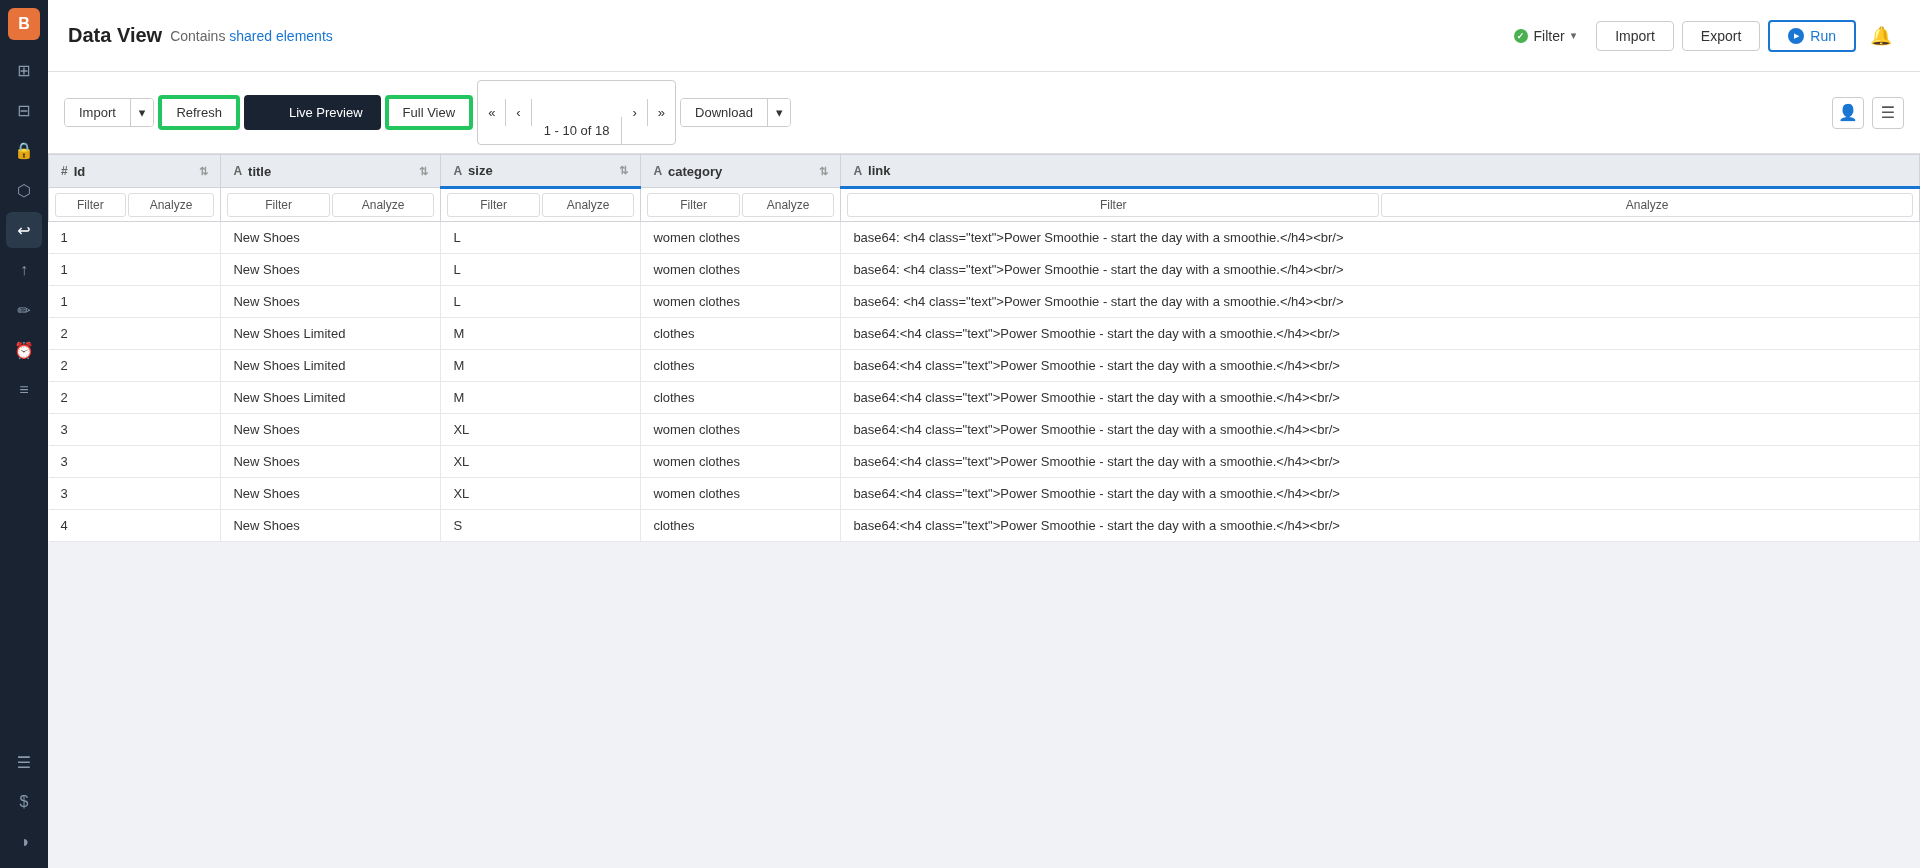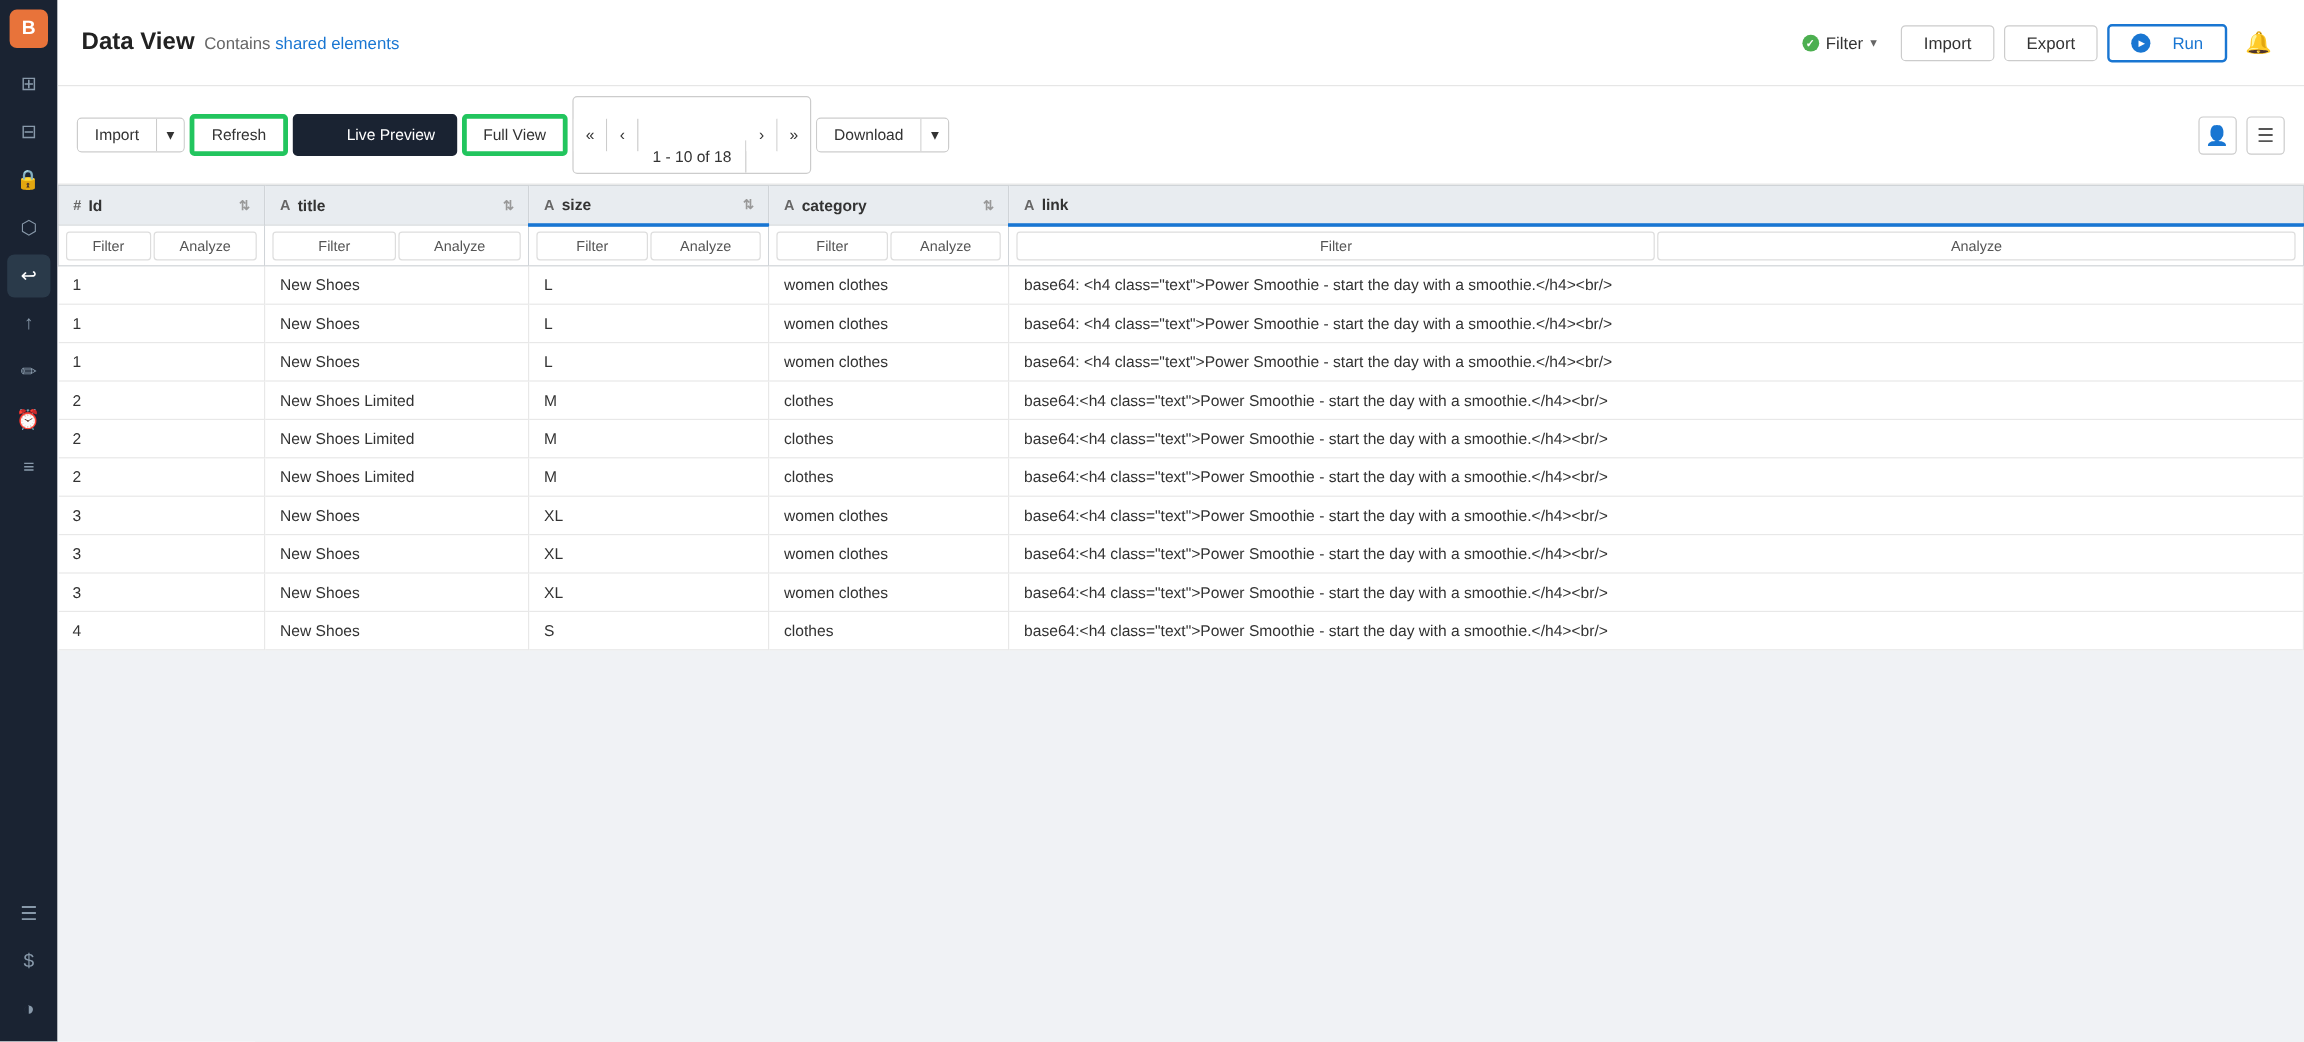--- a/index.html
+++ b/index.html
@@ -97,21 +97,21 @@
       background: #fff;
       cursor: pointer;
       font-size: 14px;
       color: #333;
       margin-left: 8px;
     }
     .header-btn.run {
       background: #fff;
       border: 2px solid #1976d2;
       color: #1976d2;
-      display: flex; align-items: center; gap: 18px;
+      display: flex; align-items: center; gap: 6px;
     }
     .run-icon {
       width: 16px; height: 16px;
       background: #1976d2;
       border-radius: 50%;
       display: flex; align-items: center; justify-content: center;
     }
     .run-icon::after {
       content: '▶';
       color: white;

